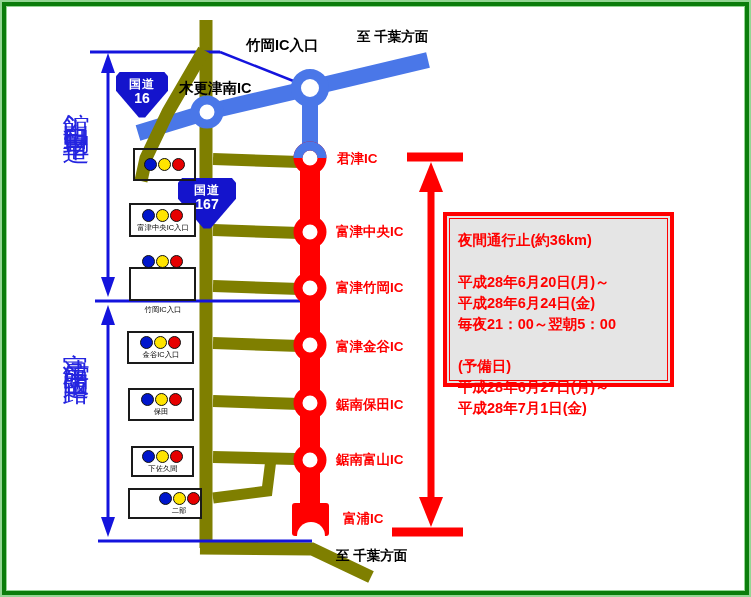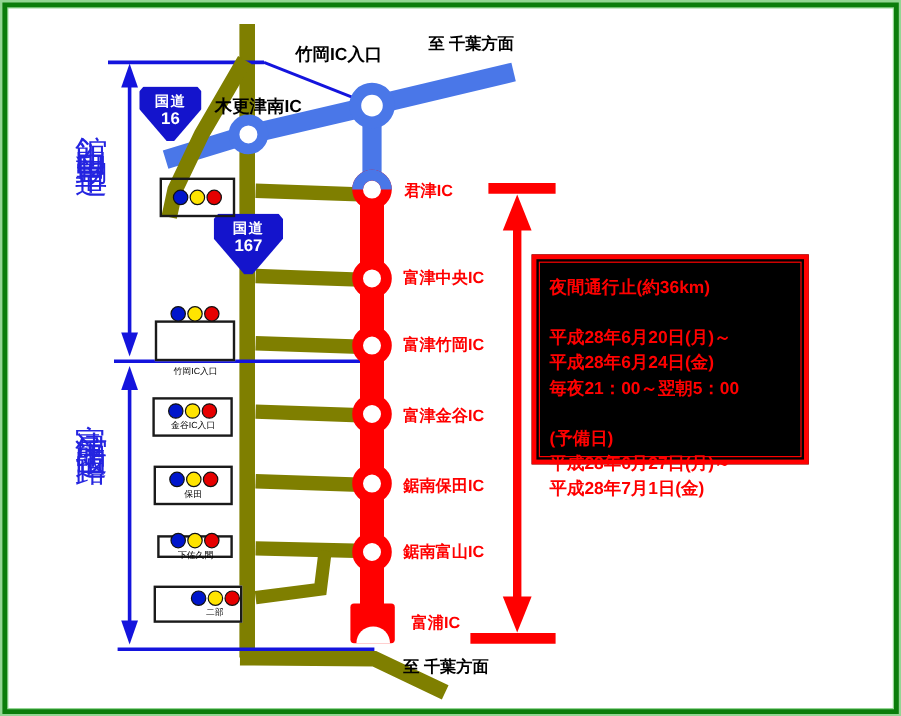--- a/index.html
+++ b/index.html
@@ -20,21 +20,21 @@
   .shield .rp{font-size:12px;line-height:13px;letter-spacing:1px;}
   .shield .rn{font-size:14px;line-height:15px;}
   .signal{position:absolute;border:2px solid #1a1a1a;background:#fff;box-sizing:border-box;
           display:flex;flex-direction:column;align-items:center;justify-content:center;gap:1px;}
   .signal.transparent{background:transparent;}
   .signal .lights{display:flex;gap:1px;}
   .signal .dot{width:13px;height:13px;border-radius:50%;border:1px solid #111;box-sizing:border-box;}
   .dot.blue{background:#0016cc}.dot.yellow{background:#ffe400}.dot.red{background:#e60000}
   .signal .slabel{font-size:8px;line-height:9px;color:#000;white-space:nowrap;transform:scale(.92);}
   .notice{position:absolute;left:443px;top:212px;width:231px;height:175px;
-          border:4px solid #ff0000;box-sizing:border-box;background:#000000;}
+          border:4px solid #ff0000;box-sizing:border-box;background:#e5e5e5;}
   .notice-inner{position:absolute;inset:2px;border:1px solid #ff0000;
           padding:11px 4px 0 8px;color:#ff0000;font-weight:bold;font-size:14.5px;line-height:21px;}
   .nline{height:21px;white-space:nowrap;}
   .nspacer{height:21px;}
 </style>
 </head>
 <body>
 
 <div class="canvas">
 
@@ -130,20 +130,28 @@
   </div>
 
   <div class="signal transparent" style="left:133px;top:148px;width:63px;height:33px;">
     <div class="lights">
       <span class="dot blue"></span>
       <span class="dot yellow"></span>
       <span class="dot red"></span>
     </div>
     <div class="slabel"></div>
   </div>
+  <div class="signal" style="left:129px;top:203px;width:67px;height:34px;">
+    <div class="lights">
+      <span class="dot blue"></span>
+      <span class="dot yellow"></span>
+      <span class="dot red"></span>
+    </div>
+    <div class="slabel">富津中央IC入口</div>
+  </div>
   <div class="signal" style="left:129px;top:267px;width:67px;height:34px;gap:37px;">
     <div class="lights">
       <span class="dot blue"></span>
       <span class="dot yellow"></span>
       <span class="dot red"></span>
     </div>
     <div class="slabel">竹岡IC入口</div>
   </div>
   <div class="signal" style="left:127px;top:331px;width:67px;height:33px;">
     <div class="lights">
@@ -154,21 +162,21 @@
     <div class="slabel">金谷IC入口</div>
   </div>
   <div class="signal" style="left:128px;top:388px;width:66px;height:33px;">
     <div class="lights">
       <span class="dot blue"></span>
       <span class="dot yellow"></span>
       <span class="dot red"></span>
     </div>
     <div class="slabel">保田</div>
   </div>
-  <div class="signal" style="left:131px;top:446px;width:63px;height:19px;">
+  <div class="signal" style="left:131px;top:446px;width:63px;height:31px;">
     <div class="lights">
       <span class="dot blue"></span>
       <span class="dot yellow"></span>
       <span class="dot red"></span>
     </div>
     <div class="slabel">下佐久間</div>
   </div>
   <div class="signal" style="left:128px;top:488px;width:74px;height:31px;padding-left:28px;">
     <div class="lights">
       <span class="dot blue"></span>

